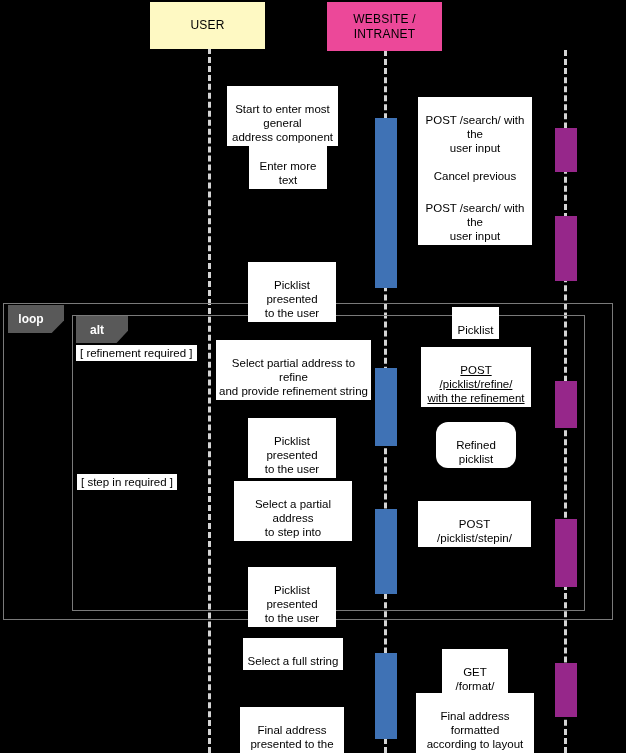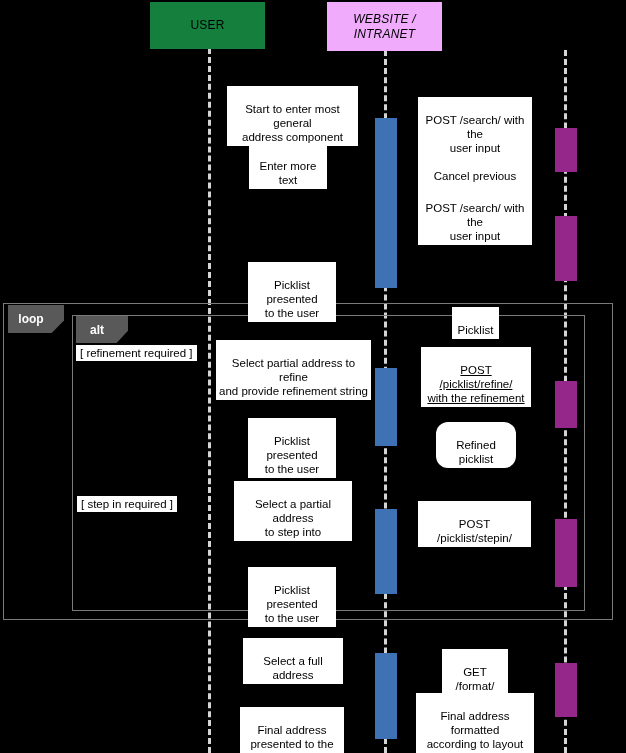--- a/index.html
+++ b/index.html
@@ -21,22 +21,22 @@
     position: absolute;
     box-sizing: border-box;
     display: flex;
     align-items: center;
     justify-content: center;
     text-align: center;
     font-size: 12px;
     line-height: 15px;
     letter-spacing: .2px;
   }
-  .participant.user     { background: #15803d; color: #000000; }
-  .participant.website  { background: #f0abfc; color: #000000; font-style: italic; }
+  .participant.user     { background: #fef9c3; color: #000000; }
+  .participant.website  { background: #ec4899; color: #000000; }
   .participant.local    { background: #96278a; color: #000000; }
 
   
   .lifeline {
     position: absolute;
     width: 0;
     border-left: 3px dashed #d4d4d4;
   }
 
   
@@ -129,25 +129,25 @@
   </div>
 
   <div class="fragment" style="left:72px; top:315px; width:513px; height:296px;"></div>
   <div class="fragment-label" style="left:76px; top:316px; width:52px; height:27px;">
     <span>alt</span>
   </div>
 
   <div class="guard" style="left:76px; top:345px;">
     <span>[ refinement required ]</span>
   </div>
-  <div class="guard" style="left:77px; top:496px;">
+  <div class="guard" style="left:77px; top:474px;">
     <span>[ step in required ]</span>
   </div>
 
-  <div class="msg" style="left:227px; top:86px; width:131px;">
+  <div class="msg" style="left:227px; top:86px; width:111px;">
     <span>Start to enter most general
 address component</span>
   </div>
   <div class="msg" style="left:418px; top:97px; width:114px;">
     <span>POST /search/ with the
 user input</span>
   </div>
   <div class="msg" style="left:249px; top:143px; width:78px;">
     <span>Enter more text</span>
   </div>
@@ -188,21 +188,21 @@
   <div class="msg" style="left:234px; top:481px; width:118px;">
     <span>Select a partial address
 to step into</span>
   </div>
   <div class="msg" style="left:248px; top:567px; width:88px;">
     <span>Picklist presented
 to the user</span>
   </div>
 
   <div class="msg" style="left:243px; top:638px; width:100px;">
-    <span>Select a full address</span>
+    <span>Select a full string</span>
   </div>
   <div class="msg" style="left:442px; top:649px; width:66px;">
     <span>GET /format/</span>
   </div>
   <div class="msg" style="left:240px; top:707px; width:104px;">
     <span>Final address
 presented to the user</span>
   </div>
   <div class="msg" style="left:416px; top:693px; width:118px;">
     <span>Final address formatted

